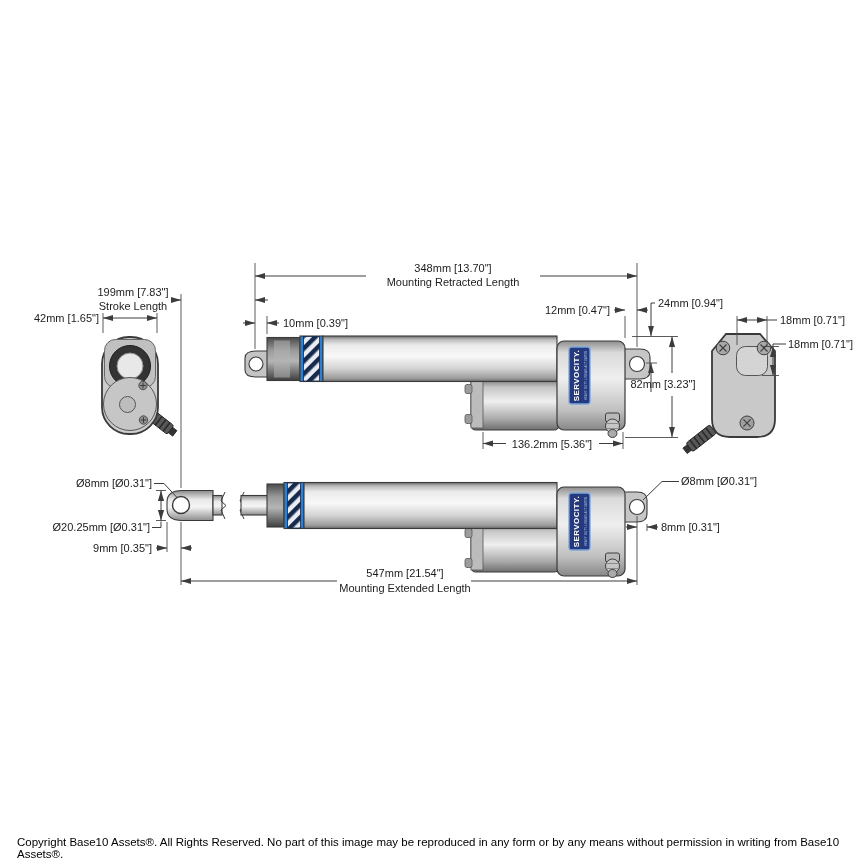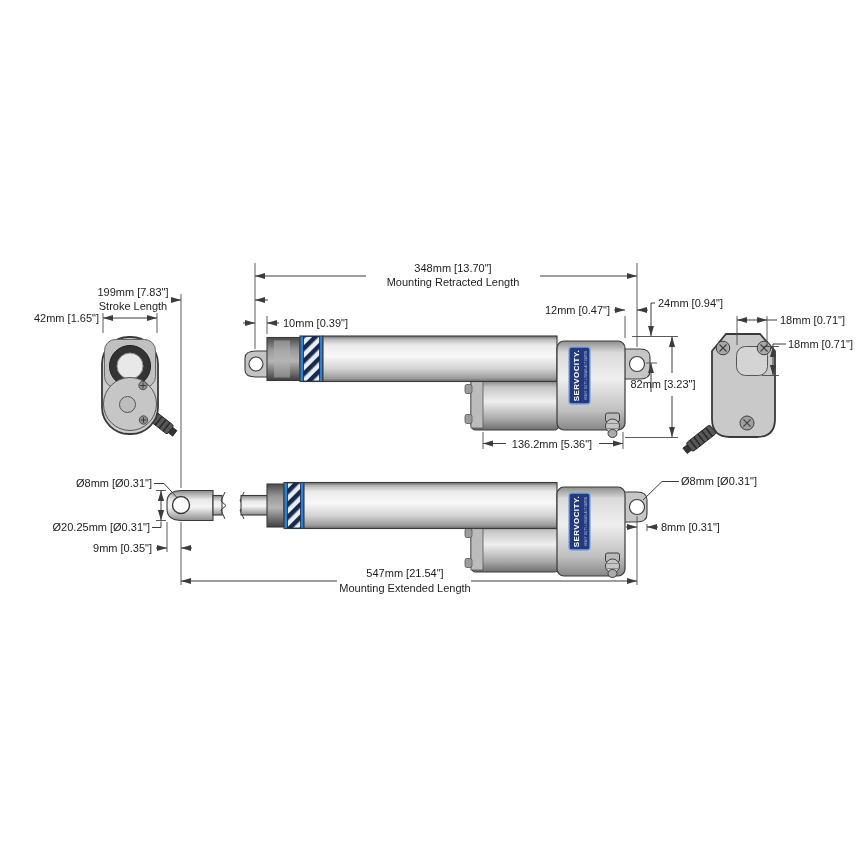--- a/index.html
+++ b/index.html
@@ -271,13 +271,14 @@
   </g>
 
   <g>
     <line class="dline" x1="181" y1="581" x2="337" y2="581" marker-start="url(#arw)"></line>
     <line class="dline" x1="471" y1="581" x2="637" y2="581" marker-end="url(#arw)"></line>
     <text class="dim" x="405" y="577" text-anchor="middle">547mm [21.54"]</text>
     <text class="dim" x="405" y="592" text-anchor="middle">Mounting Extended Length</text>
   </g>
 </svg>
 
+<div class="copyright">Copyright Base10 Assets®.  All Rights Reserved. No part of this image may be reproduced in any form or by any means without permission in writing from Base10 Assets®.</div>
 </div>
 
 </body></html>

